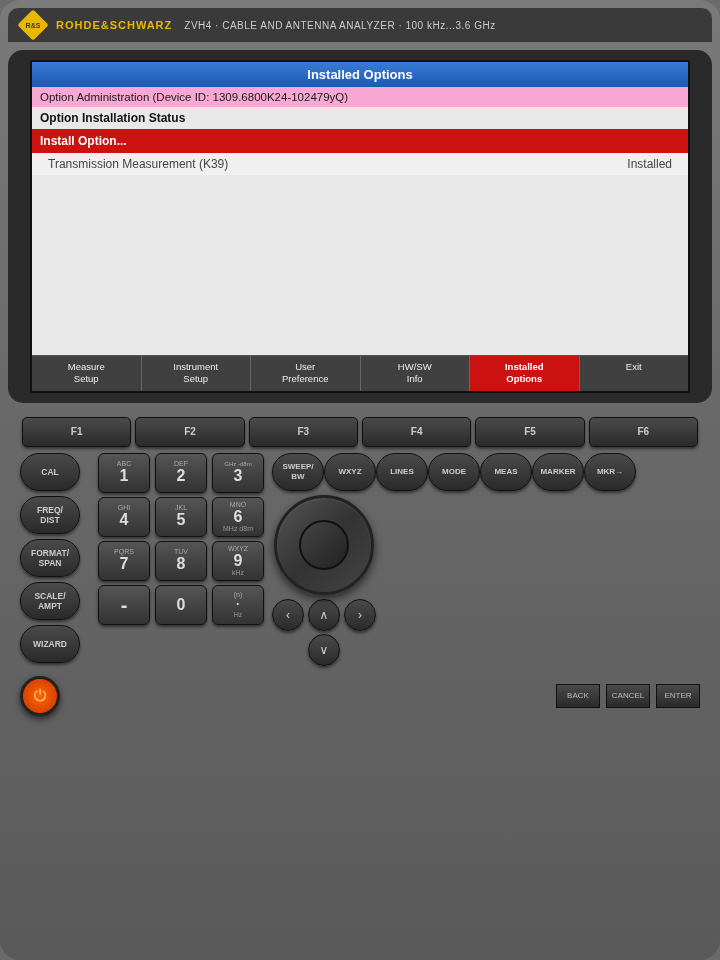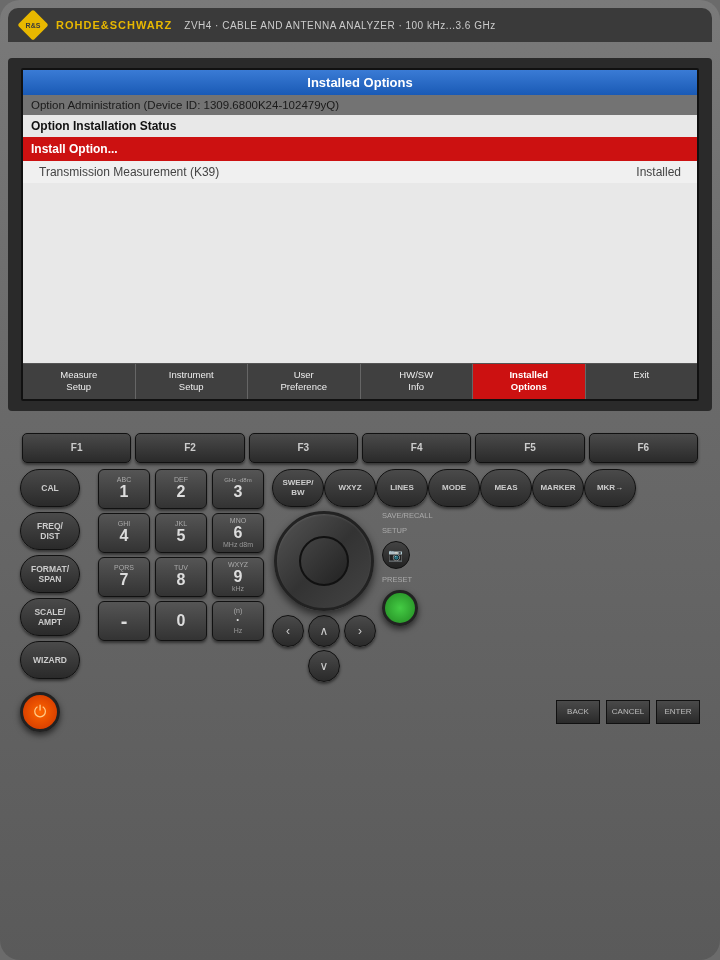--- a/index.html
+++ b/index.html
@@ -67,23 +67,23 @@
 
     .device-model {
       color: #cccccc;
       font-size: 10px;
       letter-spacing: 0.5px;
     }
 
     
     .screen-bezel {
       background: #2a2a2a;
-      margin: 16px 0;
-      padding: 10px 13px;
-      border-radius: 4px;
+      margin: 8px 0;
+      padding: 10px 22px;
+      border-radius: 15px;
     }
 
     .screen {
       width: 100%;
       background: #d0d0d0;
       border: 2px solid #111;
       border-radius: 2px;
       overflow: hidden;
     }
 
@@ -103,21 +103,21 @@
       padding: 0;
     }
 
     .screen-row {
       padding: 4px 8px;
       font-size: 12px;
       color: #111;
     }
 
     .screen-row.option-admin {
-      background: #737373;
+      background: #f9a8d4;
       color: #1a1a1a;
       font-size: 11.5px;
     }
 
     .screen-row.install-option {
       background: #cc1111;
       color: white;
       font-weight: bold;
       padding: 5px 8px;
     }
@@ -535,27 +535,20 @@
             <div style="display:flex; gap:4px;">
               <div class="nav-btn">‹</div>
               <div style="display:flex; flex-direction:column; gap:3px;">
                 <div class="nav-btn">∧</div>
                 <div class="nav-btn">∨</div>
               </div>
               <div class="nav-btn">›</div>
             </div>
           </div>
 
-          <div style="display:flex; flex-direction:column; gap:6px; align-items:flex-start;">
-            <div style="color:#aaa;font-size:7.5px;">SAVE/RECALL</div>
-            <div style="color:#aaa;font-size:7.5px;">SETUP</div>
-            <div class="camera-btn">📷</div>
-            <div style="color:#aaa;font-size:7.5px;">PRESET</div>
-            <div class="preset-btn"></div>
-          </div>
 
         </div>
 
       </div>
     </div>
 
     <div style="display:flex; justify-content:space-between; align-items:center; padding:4px 2px;">
       <div class="power-btn">
         <span class="power-icon">⏻</span>
       </div>

